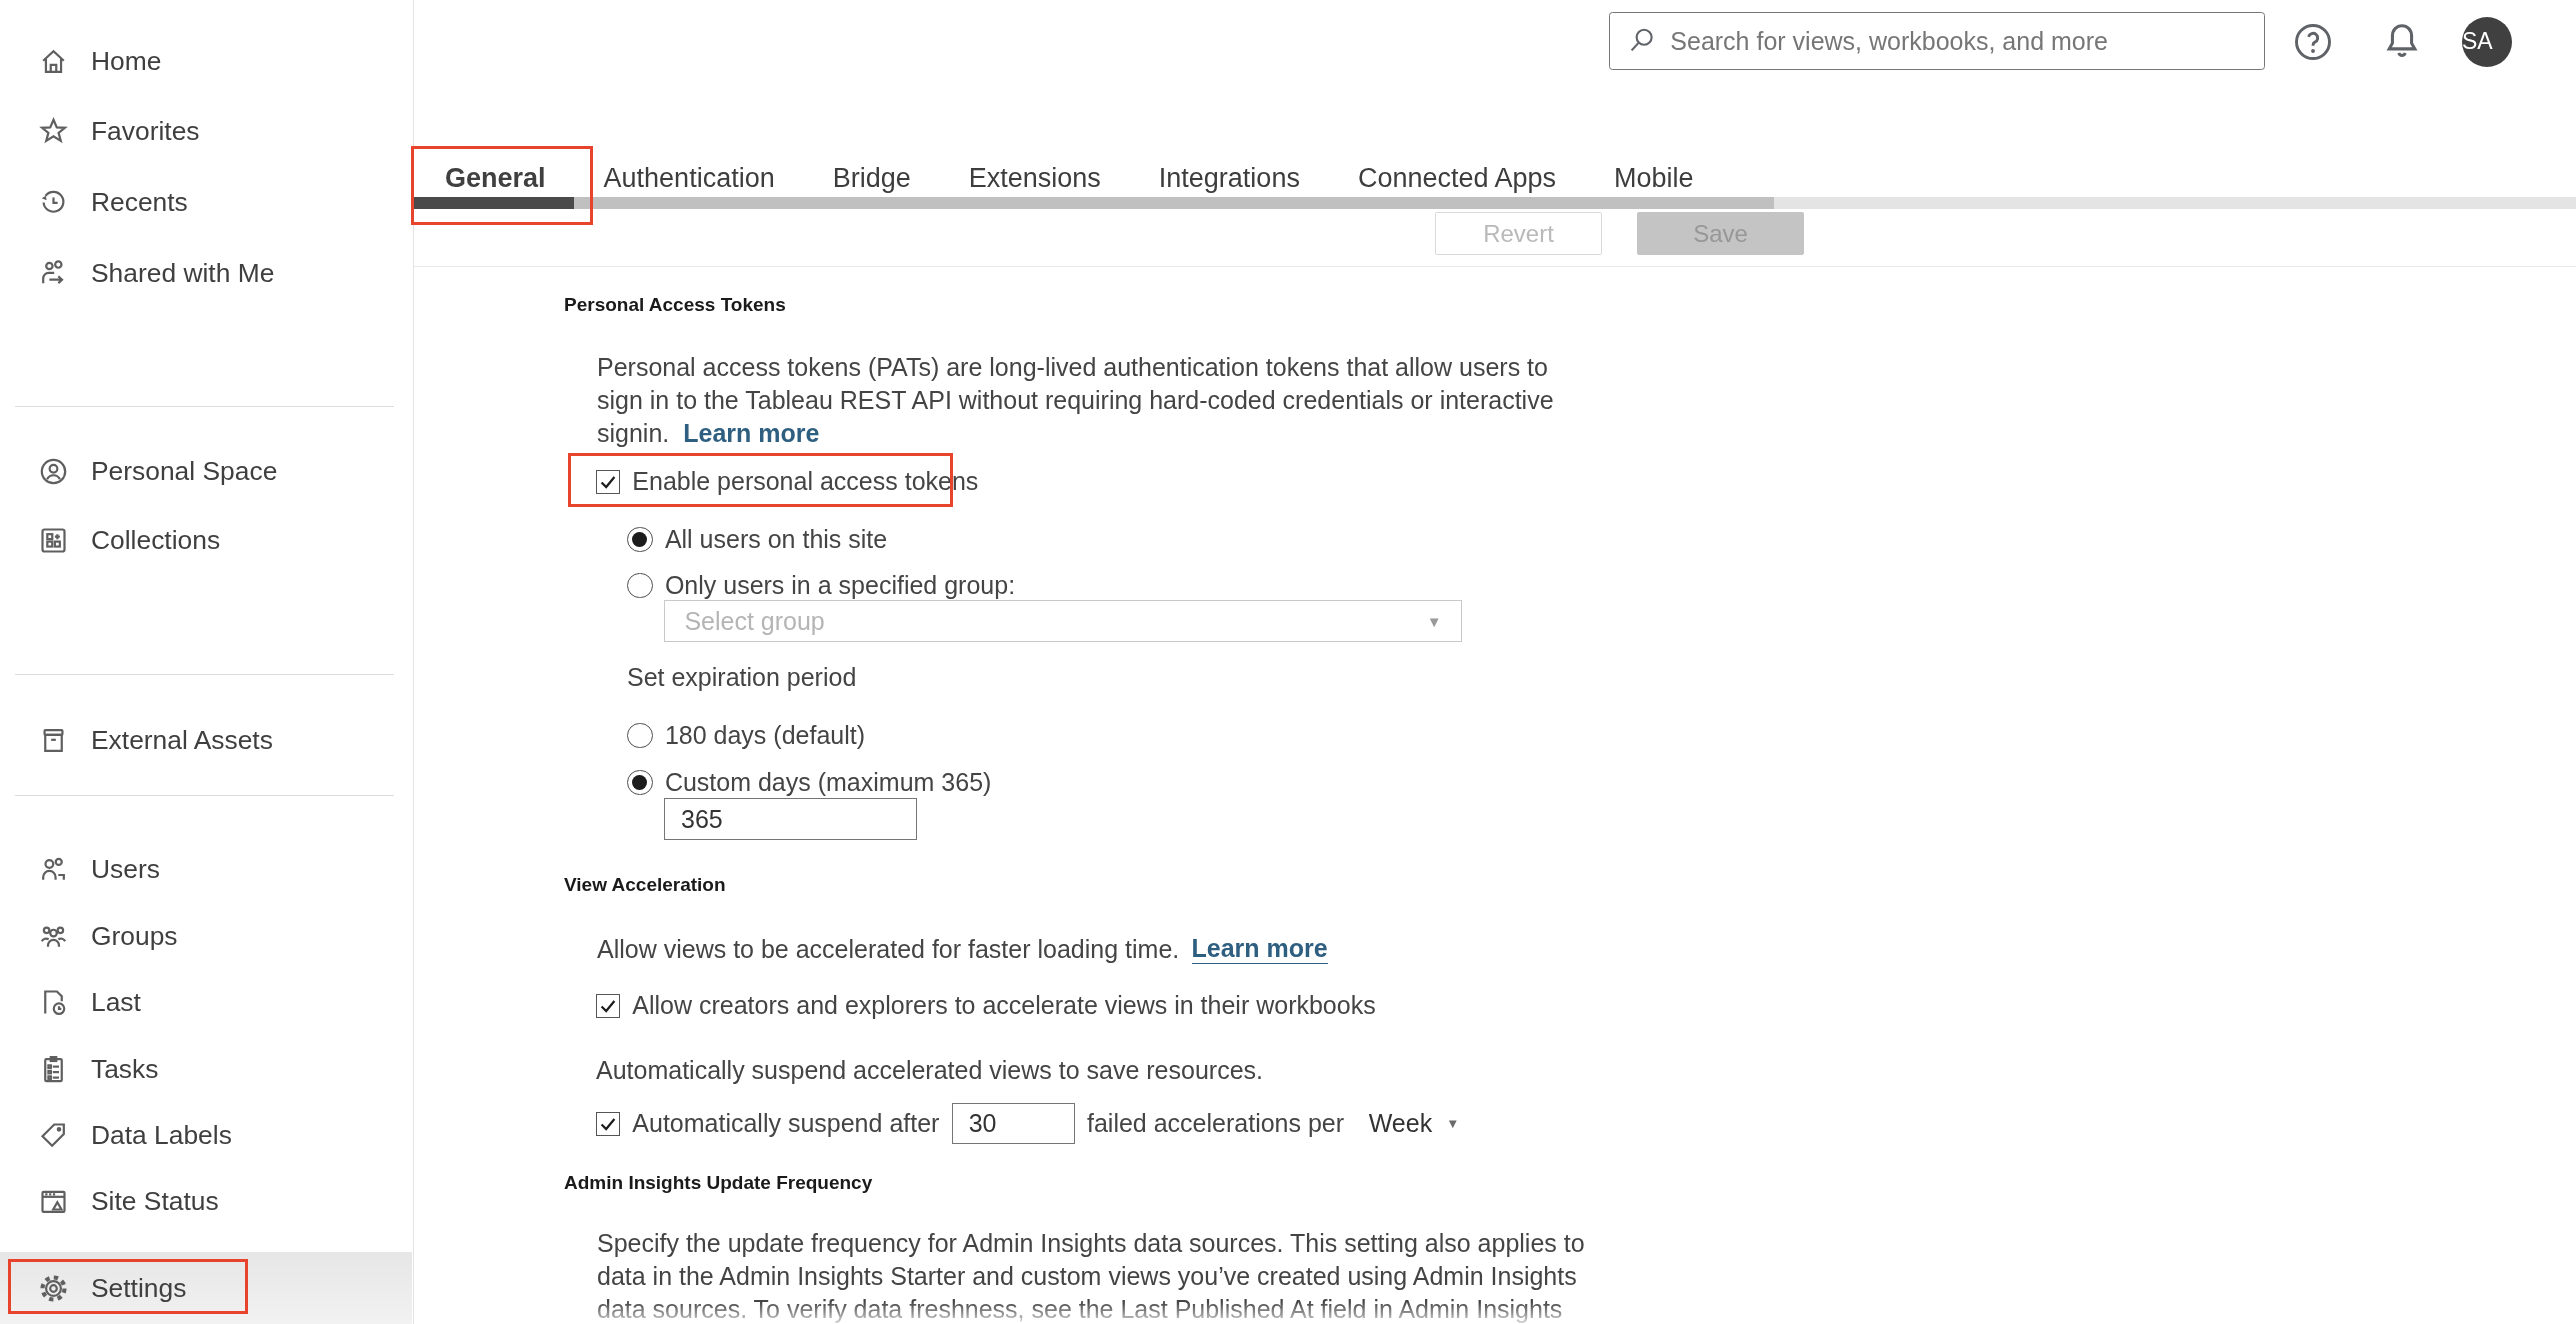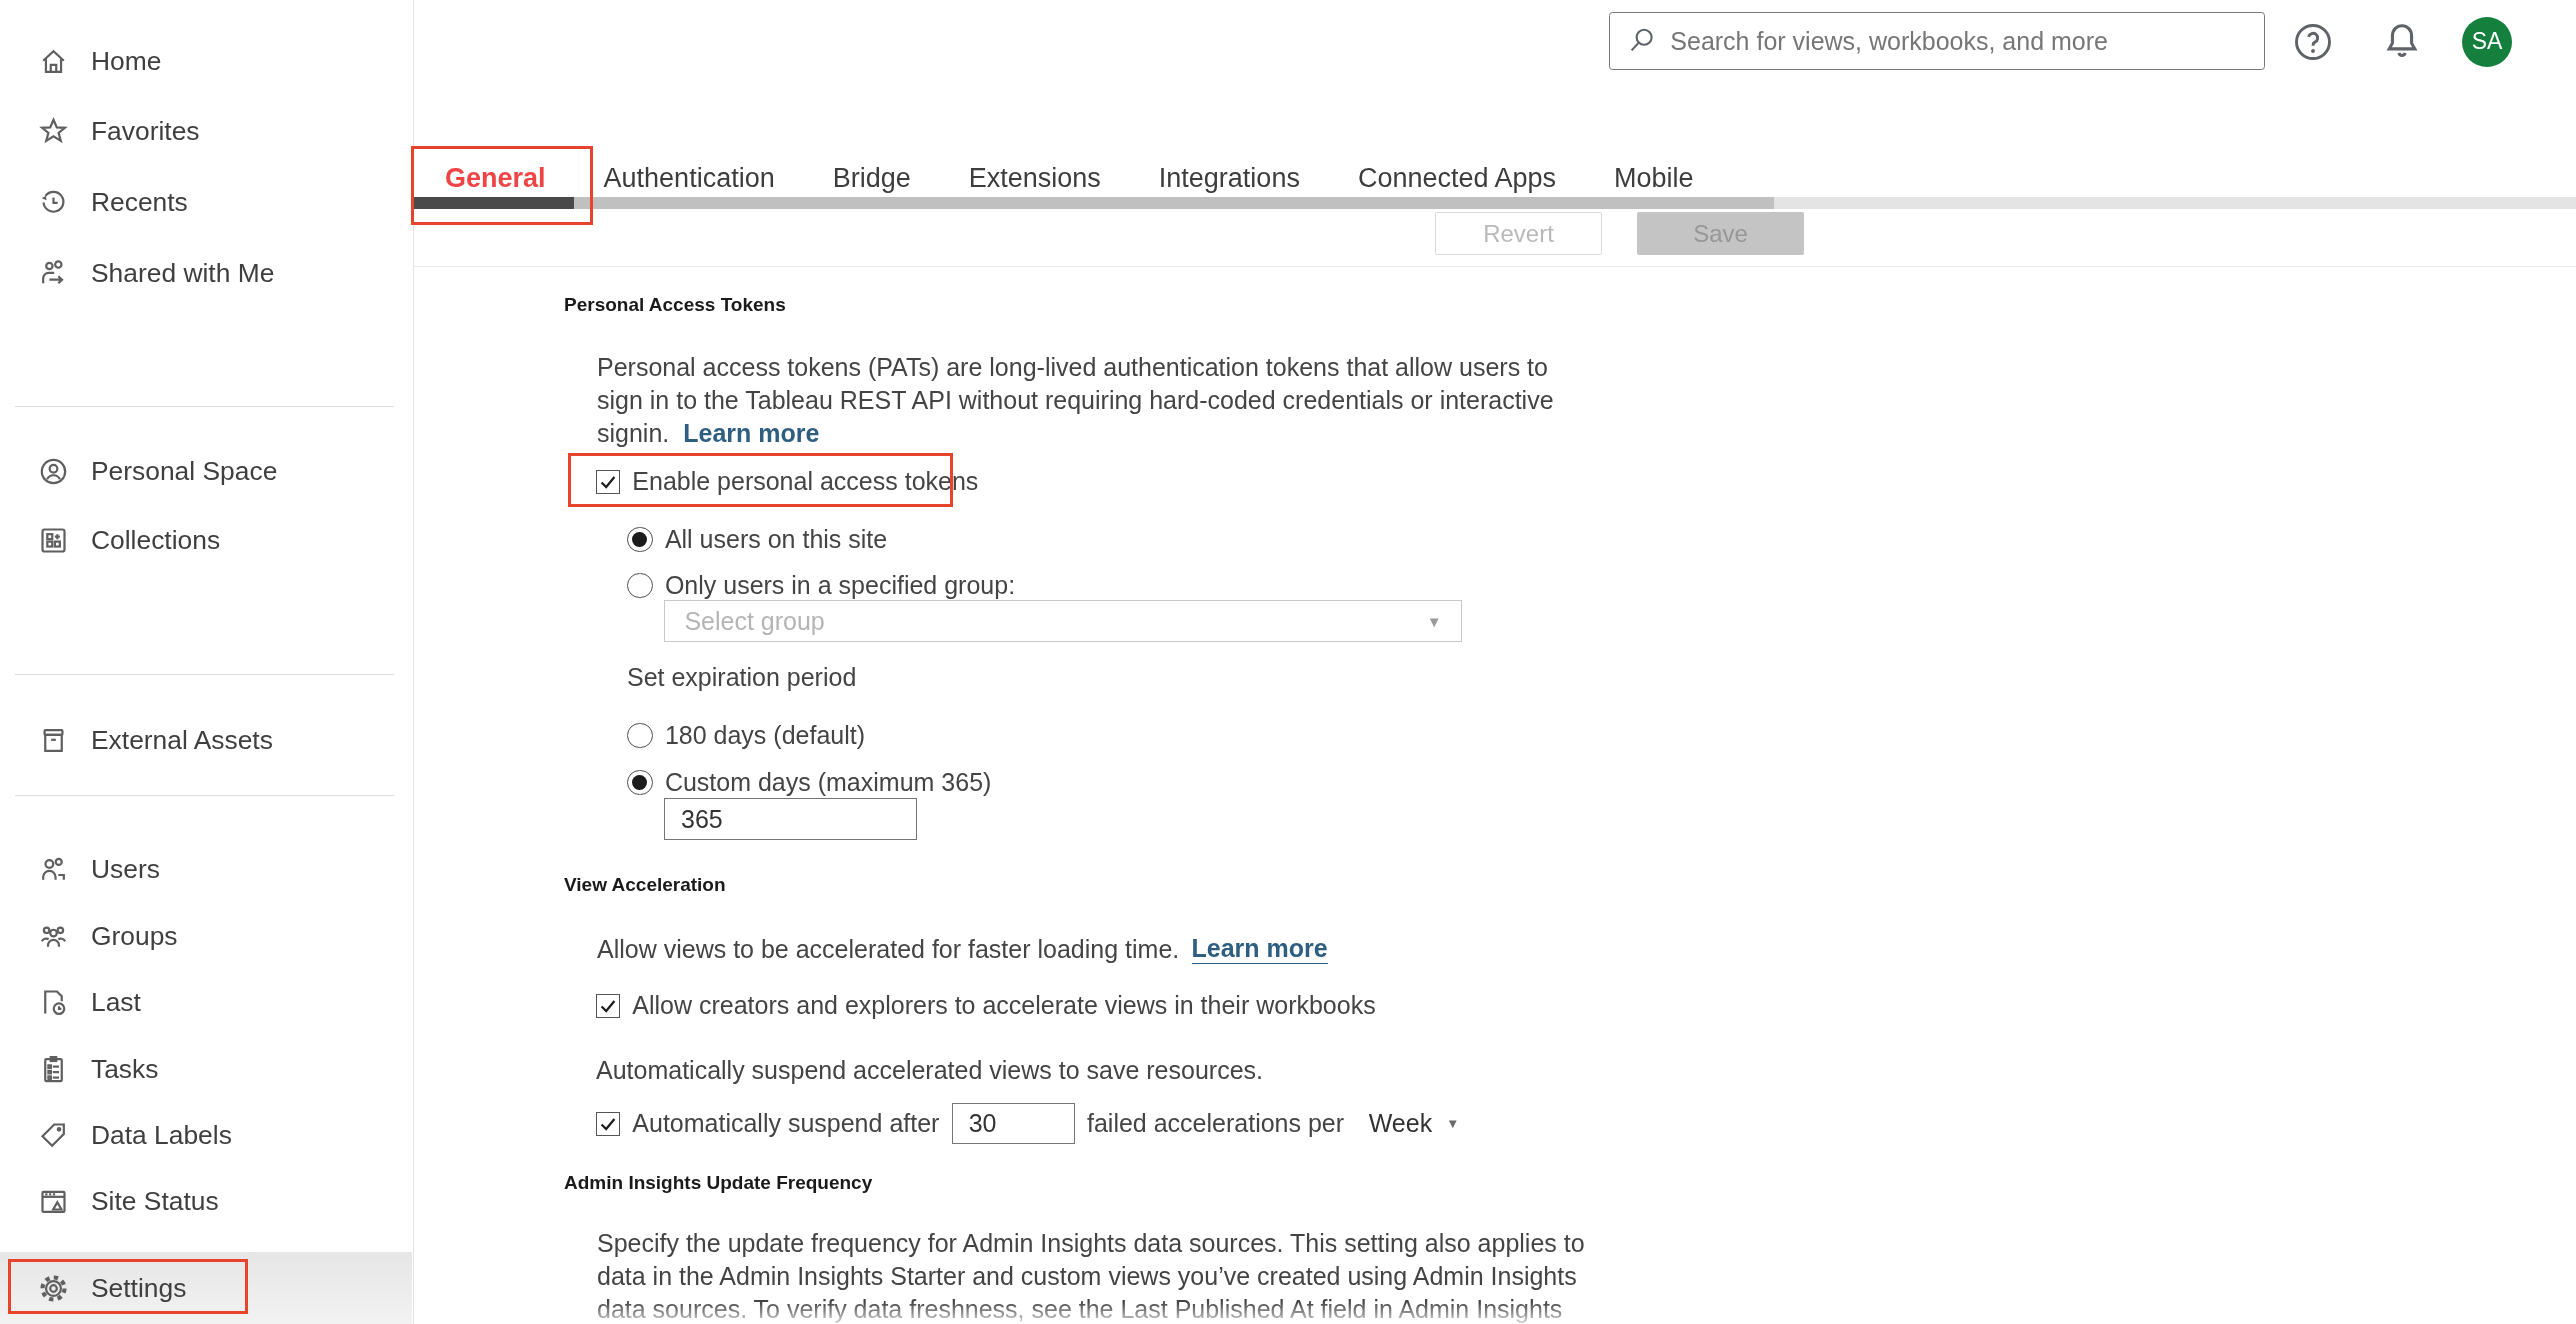--- a/index.html
+++ b/index.html
@@ -18,26 +18,26 @@
   .nav-item.selected{background:linear-gradient(#e6e6e6,#f2f2f2);height:72px;}
   .nav-divider{position:absolute;left:15px;width:379px;border-top:1.8px solid #dcdcdc;}
 
   
   .red-box{position:absolute;border:3.5px solid #e8432d;box-sizing:border-box;pointer-events:none;}
 
   
   .search-box{position:absolute;left:1609px;top:12.3px;width:656px;height:58px;border:1.8px solid #767676;border-radius:3.5px;box-sizing:border-box;display:flex;align-items:center;gap:12.3px;padding:0 16px;background:#fff;}
   .search-box input{border:none;outline:none;flex:1;font-size:25px;font-family:"Liberation Sans",sans-serif;color:#333;background:transparent;}
   .search-box input::placeholder{color:#767676;}
-  .avatar{position:absolute;left:2462px;top:16.7px;width:50px;height:50px;border-radius:50%;background:#15803d;color:#fff;display:flex;align-items:center;justify-content:center;font-size:23px;cursor:pointer;}
+  .avatar{position:absolute;left:2462px;top:16.7px;width:50px;height:50px;border-radius:50%;background:#404040;color:#fff;display:flex;align-items:center;font-size:23px;cursor:pointer;}
 
   
   .tabs{position:absolute;left:445px;top:163px;display:flex;gap:58px;font-size:27px;color:#3d3d3d;}
   .tabs .tab{cursor:pointer;white-space:nowrap;}
-  .tabs .tab.active{font-weight:bold;color:#ef4444;}
+  .tabs .tab.active{font-weight:bold;color:#404040;}
   .track-light{position:absolute;left:414px;top:197px;width:2162px;height:11.5px;background:#e4e4e4;}
   .track-med{position:absolute;left:414px;top:197px;width:1360px;height:11.5px;background:#c0c0c0;}
   .track-dark{position:absolute;left:414px;top:197px;width:160px;height:11.5px;background:#4a4a4a;}
   .btn{position:absolute;top:212px;width:167px;height:43px;box-sizing:border-box;font-size:24px;display:flex;align-items:center;justify-content:center;border-radius:1.8px;}
   .btn-revert{left:1435px;background:#ffffff;border:1.8px solid #d9d9d9;color:#b9b9b9;}
   .btn-save{left:1637px;background:#c4c4c4;border:1.8px solid #c4c4c4;color:#979797;}
   .content-divider{position:absolute;left:414px;top:266px;width:2162px;border-top:1.8px solid #e9e9e9;}
 
   
   .h-section{position:absolute;font-size:19px;font-weight:bold;color:#1a1a1a;}

